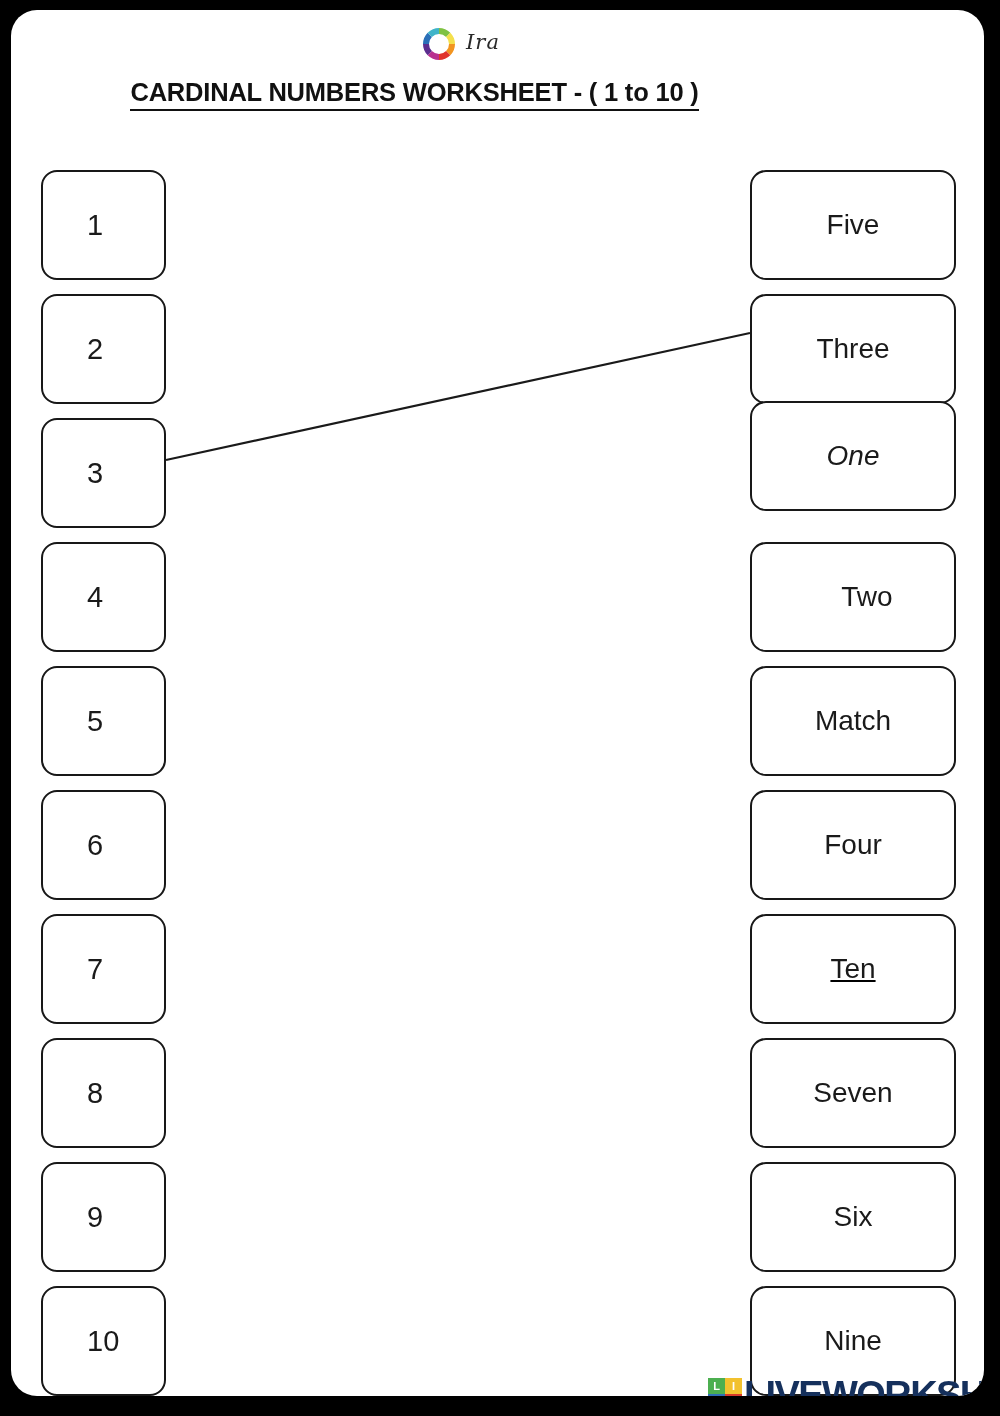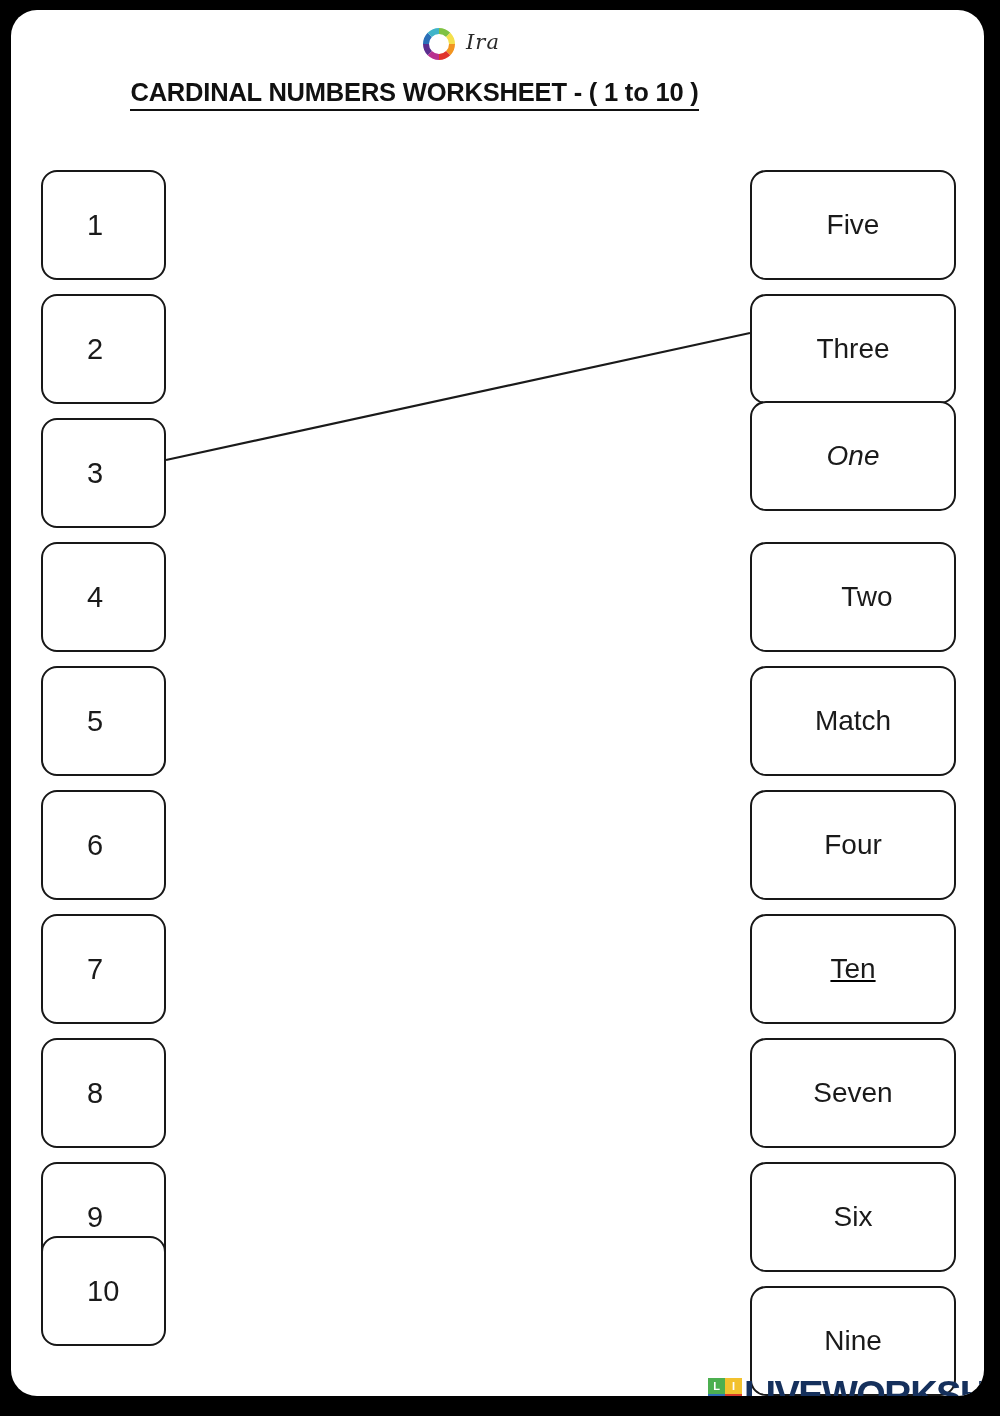--- a/index.html
+++ b/index.html
@@ -222,21 +222,21 @@
         </div>
         <div class="cell" style="top: 754px;">
           <span class="cell-text">7</span>
         </div>
         <div class="cell" style="top: 878px;">
           <span class="cell-text">8</span>
         </div>
         <div class="cell" style="top: 1002px;">
           <span class="cell-text">9</span>
         </div>
-        <div class="cell" style="top: 1076px;">
+        <div class="cell" style="top: 1126px;">
           <span class="cell-text">10</span>
         </div>
       </div>
 
     <div class="col" id="col-right">
         <div class="cell" style="top: 10px;">
           <span class="cell-text">Five</span>
         </div>
         <div class="cell" style="top: 134px;">
           <span class="cell-text">Three</span>

